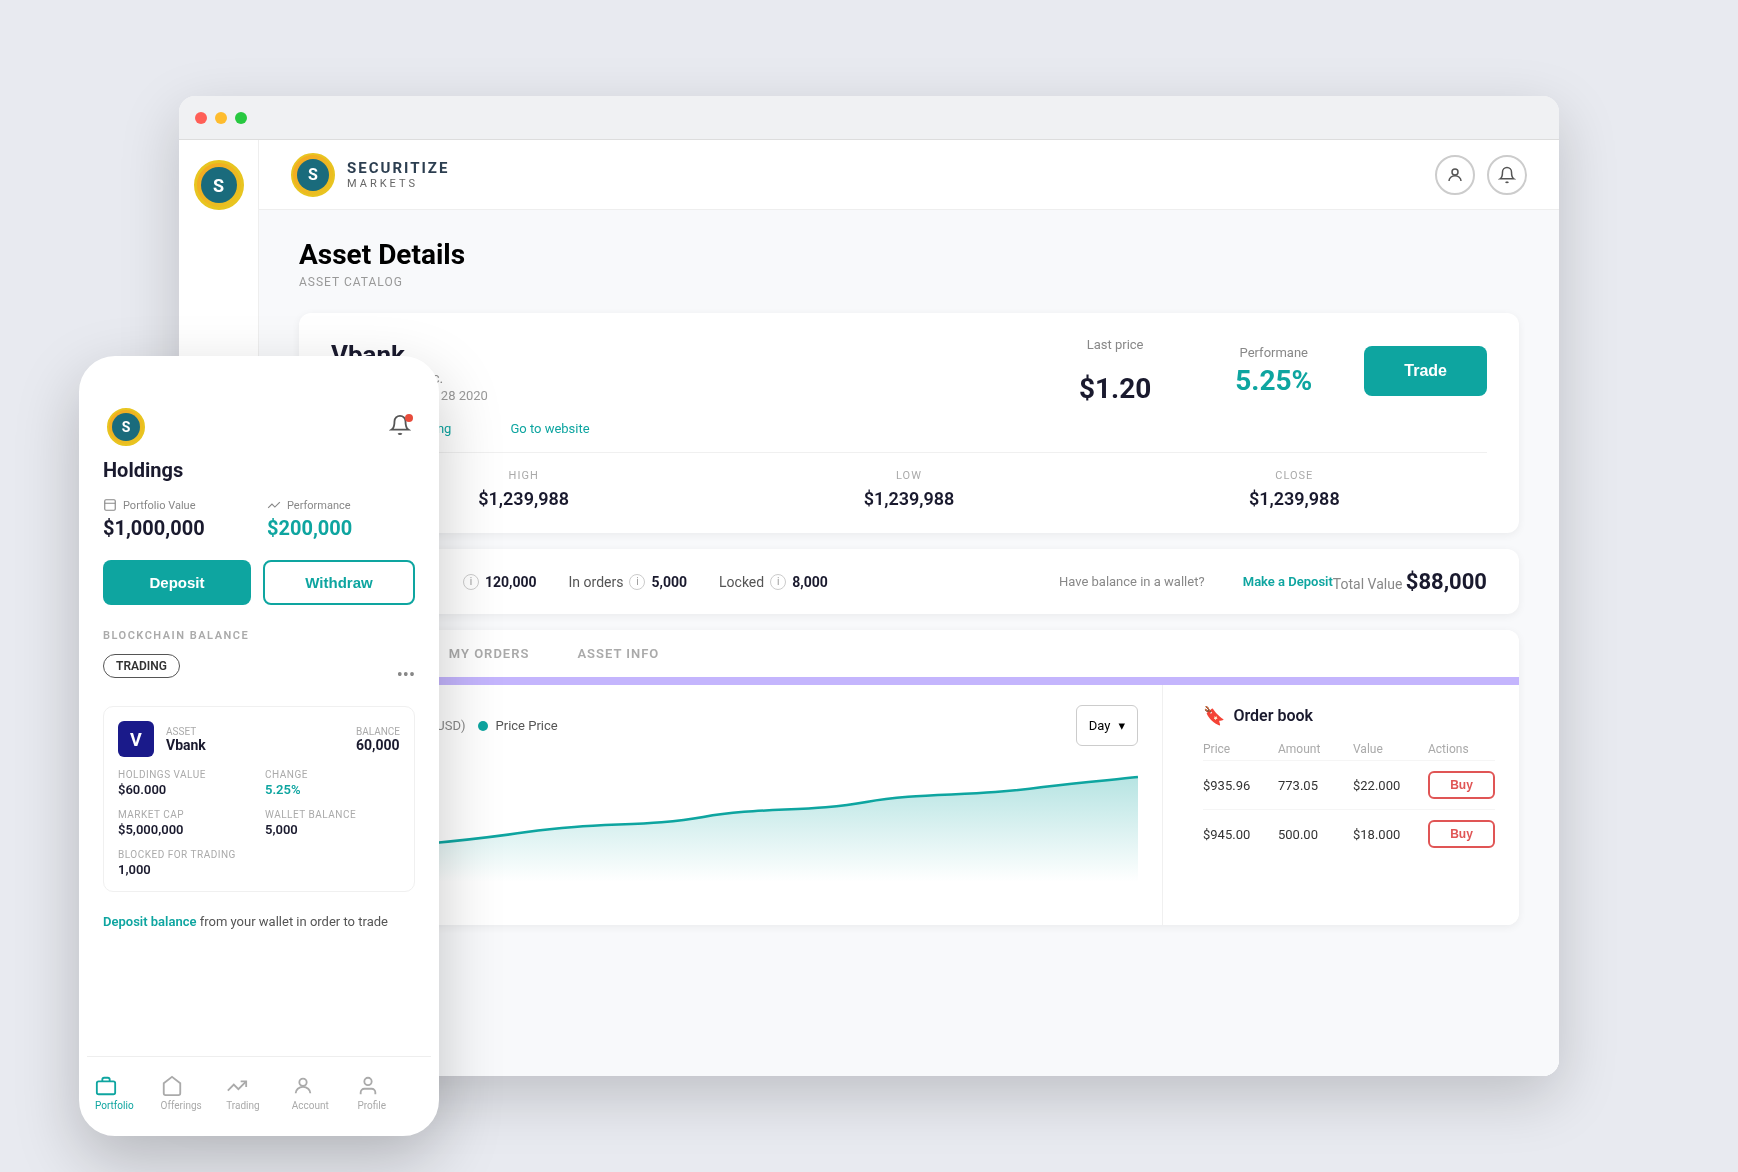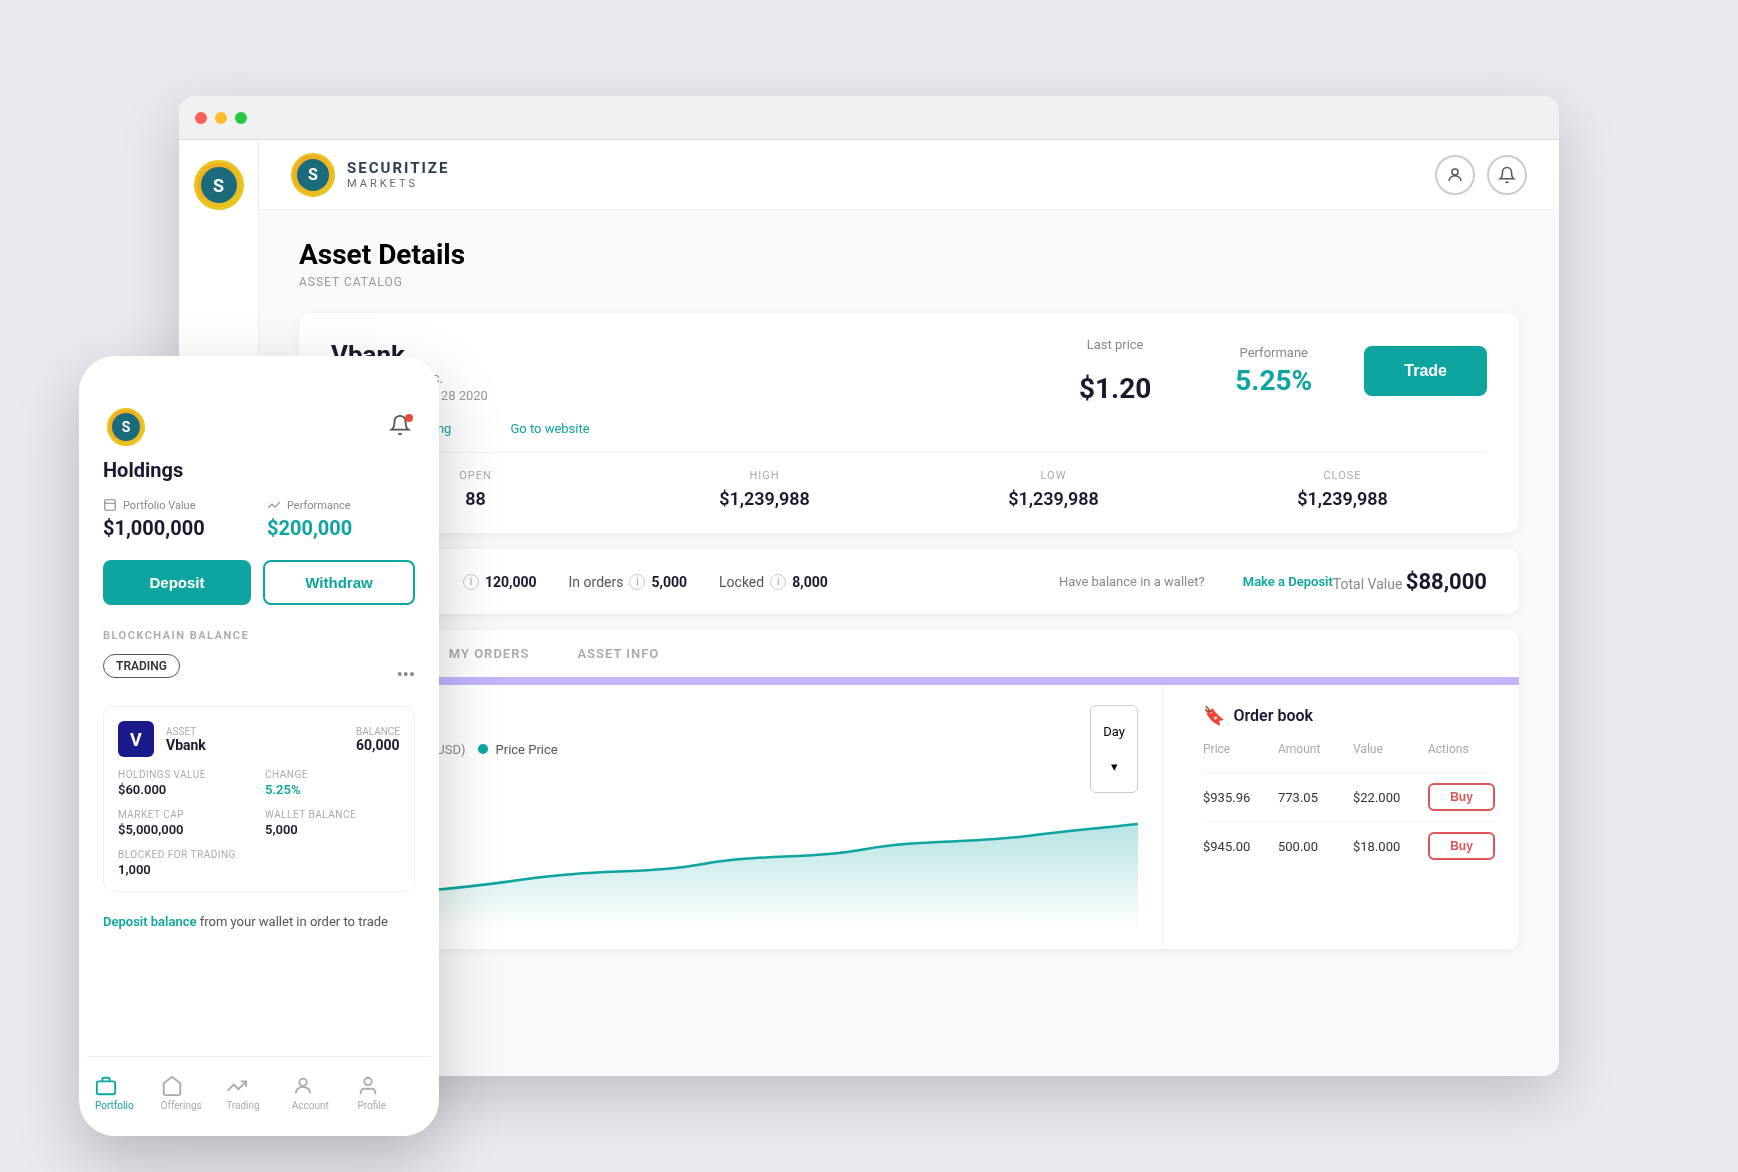--- a/index.html
+++ b/index.html
@@ -459,28 +459,27 @@
     .legend-dot {
       width: 10px; height: 10px;
       border-radius: 50%;
       background: #0ea5a0;
     }
 
     .day-selector {
       margin-left: auto;
       display: flex;
       align-items: center;
-      gap: 20px;
+      gap: 8px;
       border: 1px solid #ccc;
       border-radius: 6px;
-      padding: 18px 12px;
+      padding: 12px 12px;
       font-size: 13px;
       cursor: pointer;
       background: white;
-      flex-direction: column;
     }
 
     .chart-placeholder {
       height: 120px;
       position: relative;
       overflow: hidden;
     }
 
     
     .order-book {
@@ -499,21 +498,21 @@
     .order-book-title {
       font-size: 16px;
       font-weight: 600;
       color: #1a1a2e;
     }
 
     .ob-cols {
       display: grid;
       grid-template-columns: 1fr 1fr 1fr 1fr;
       gap: 8px;
-      margin-bottom: 16px;
+      margin-bottom: 4px;
     }
 
     .ob-col-header {
       font-size: 12px;
       color: #aaa;
     }
 
     .ob-row {
       display: grid;
       grid-template-columns: 1fr 1fr 1fr 1fr;
@@ -887,24 +886,20 @@
             </div>
             <button class="trade-btn">Trade</button>
           </div>
 
           <div class="asset-links">
             <a class="asset-link">Equity Offering</a>
             <a class="asset-link">Go to website</a>
           </div>
 
           <div class="ohlc-row">
-            <div class="ohlc-item">
-              <div class="ohlc-label">OPEN</div>
-              <div class="ohlc-value">88</div>
-            </div>
             <div class="ohlc-item">
               <div class="ohlc-label">HIGH</div>
               <div class="ohlc-value">$1,239,988</div>
             </div>
             <div class="ohlc-item">
               <div class="ohlc-label">LOW</div>
               <div class="ohlc-value">$1,239,988</div>
             </div>
             <div class="ohlc-item">
               <div class="ohlc-label">CLOSE</div>

